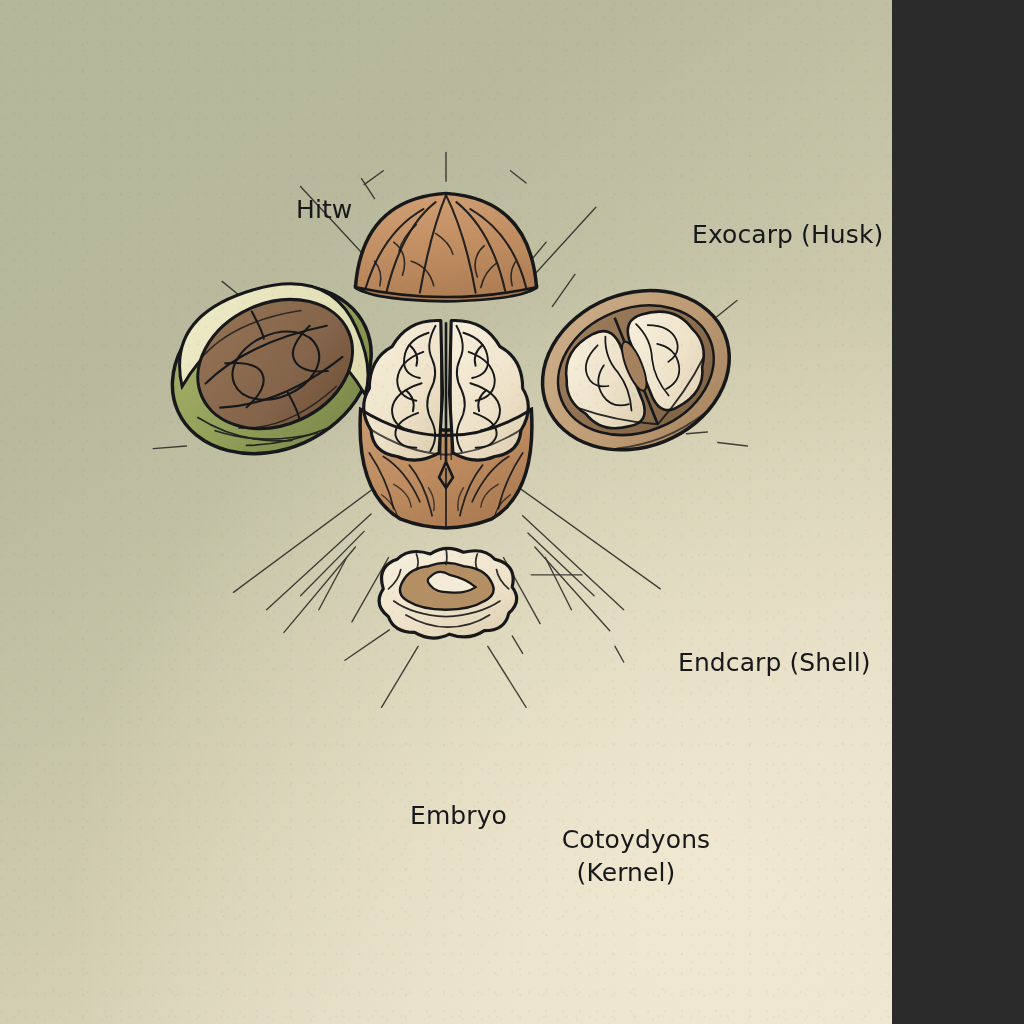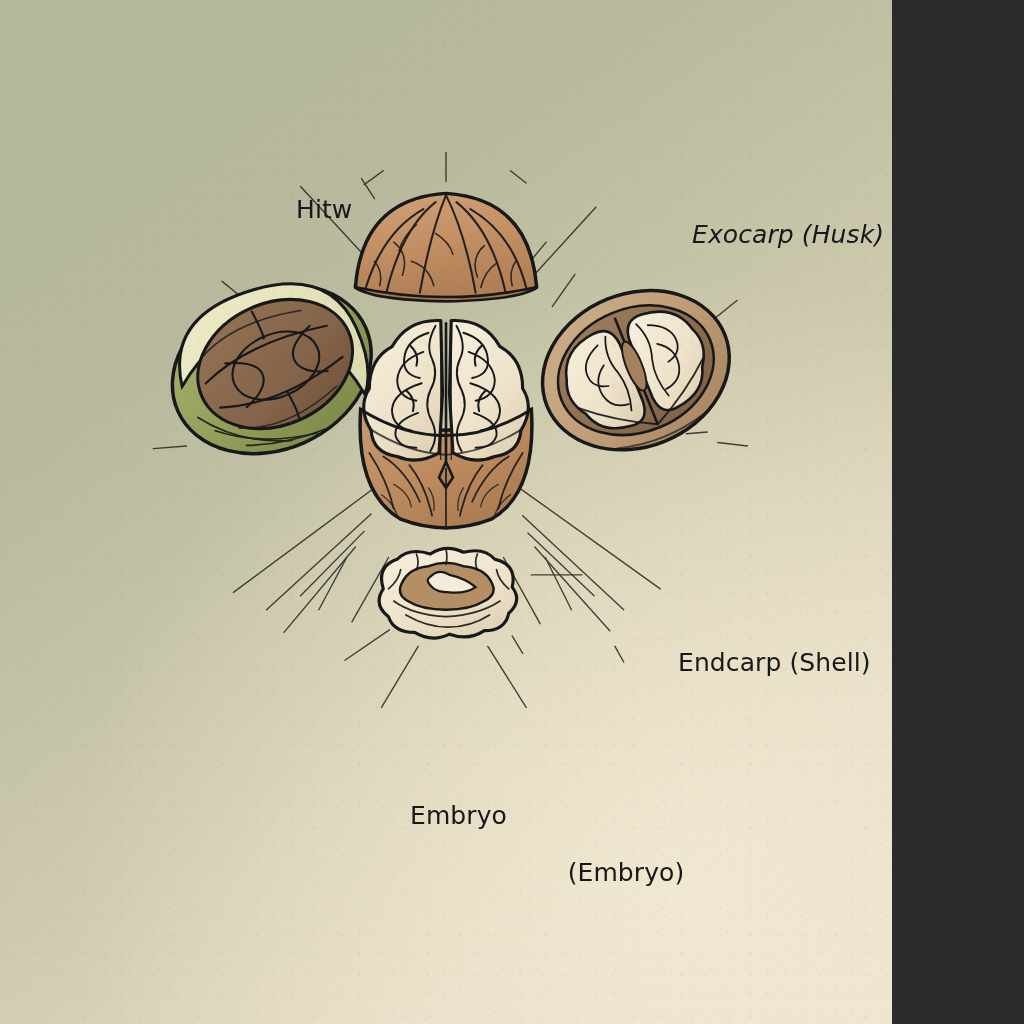--- a/index.html
+++ b/index.html
@@ -274,23 +274,24 @@
         <path d="M548,636 Q544,646 548,654"></path>
         <path d="M512,630 Q514,640 512,648"></path>
       </g>
     </g>
   </svg>
 
   <div id="grain"></div>
 
   <div class="lbl" style="left:296px; top:195px;">Hitw</div>
 
-  <div class="lbl" style="left:692px; top:220px;font-style:italic;">Exocarp (Husk)</div>
+  <div class="lbl" style="left:692px; top:220px;">Exocarp (Husk)</div>
 
   <div class="lbl" style="left:678px; top:648px;">Endcarp (Shell)</div>
 
 
   <div class="lbl" style="left:410px; top:801px;">Embryo</div>
 
-
-  <div class="lbl ctr" style="left:626px; top:858px;">(Embryo)</div>
+  <div class="lbl ctr" style="left:636px; top:825px;">Cotoydyons</div>
+
+  <div class="lbl ctr" style="left:626px; top:858px;">(Kernel)</div>
 
 </div>
 
 </body></html>

